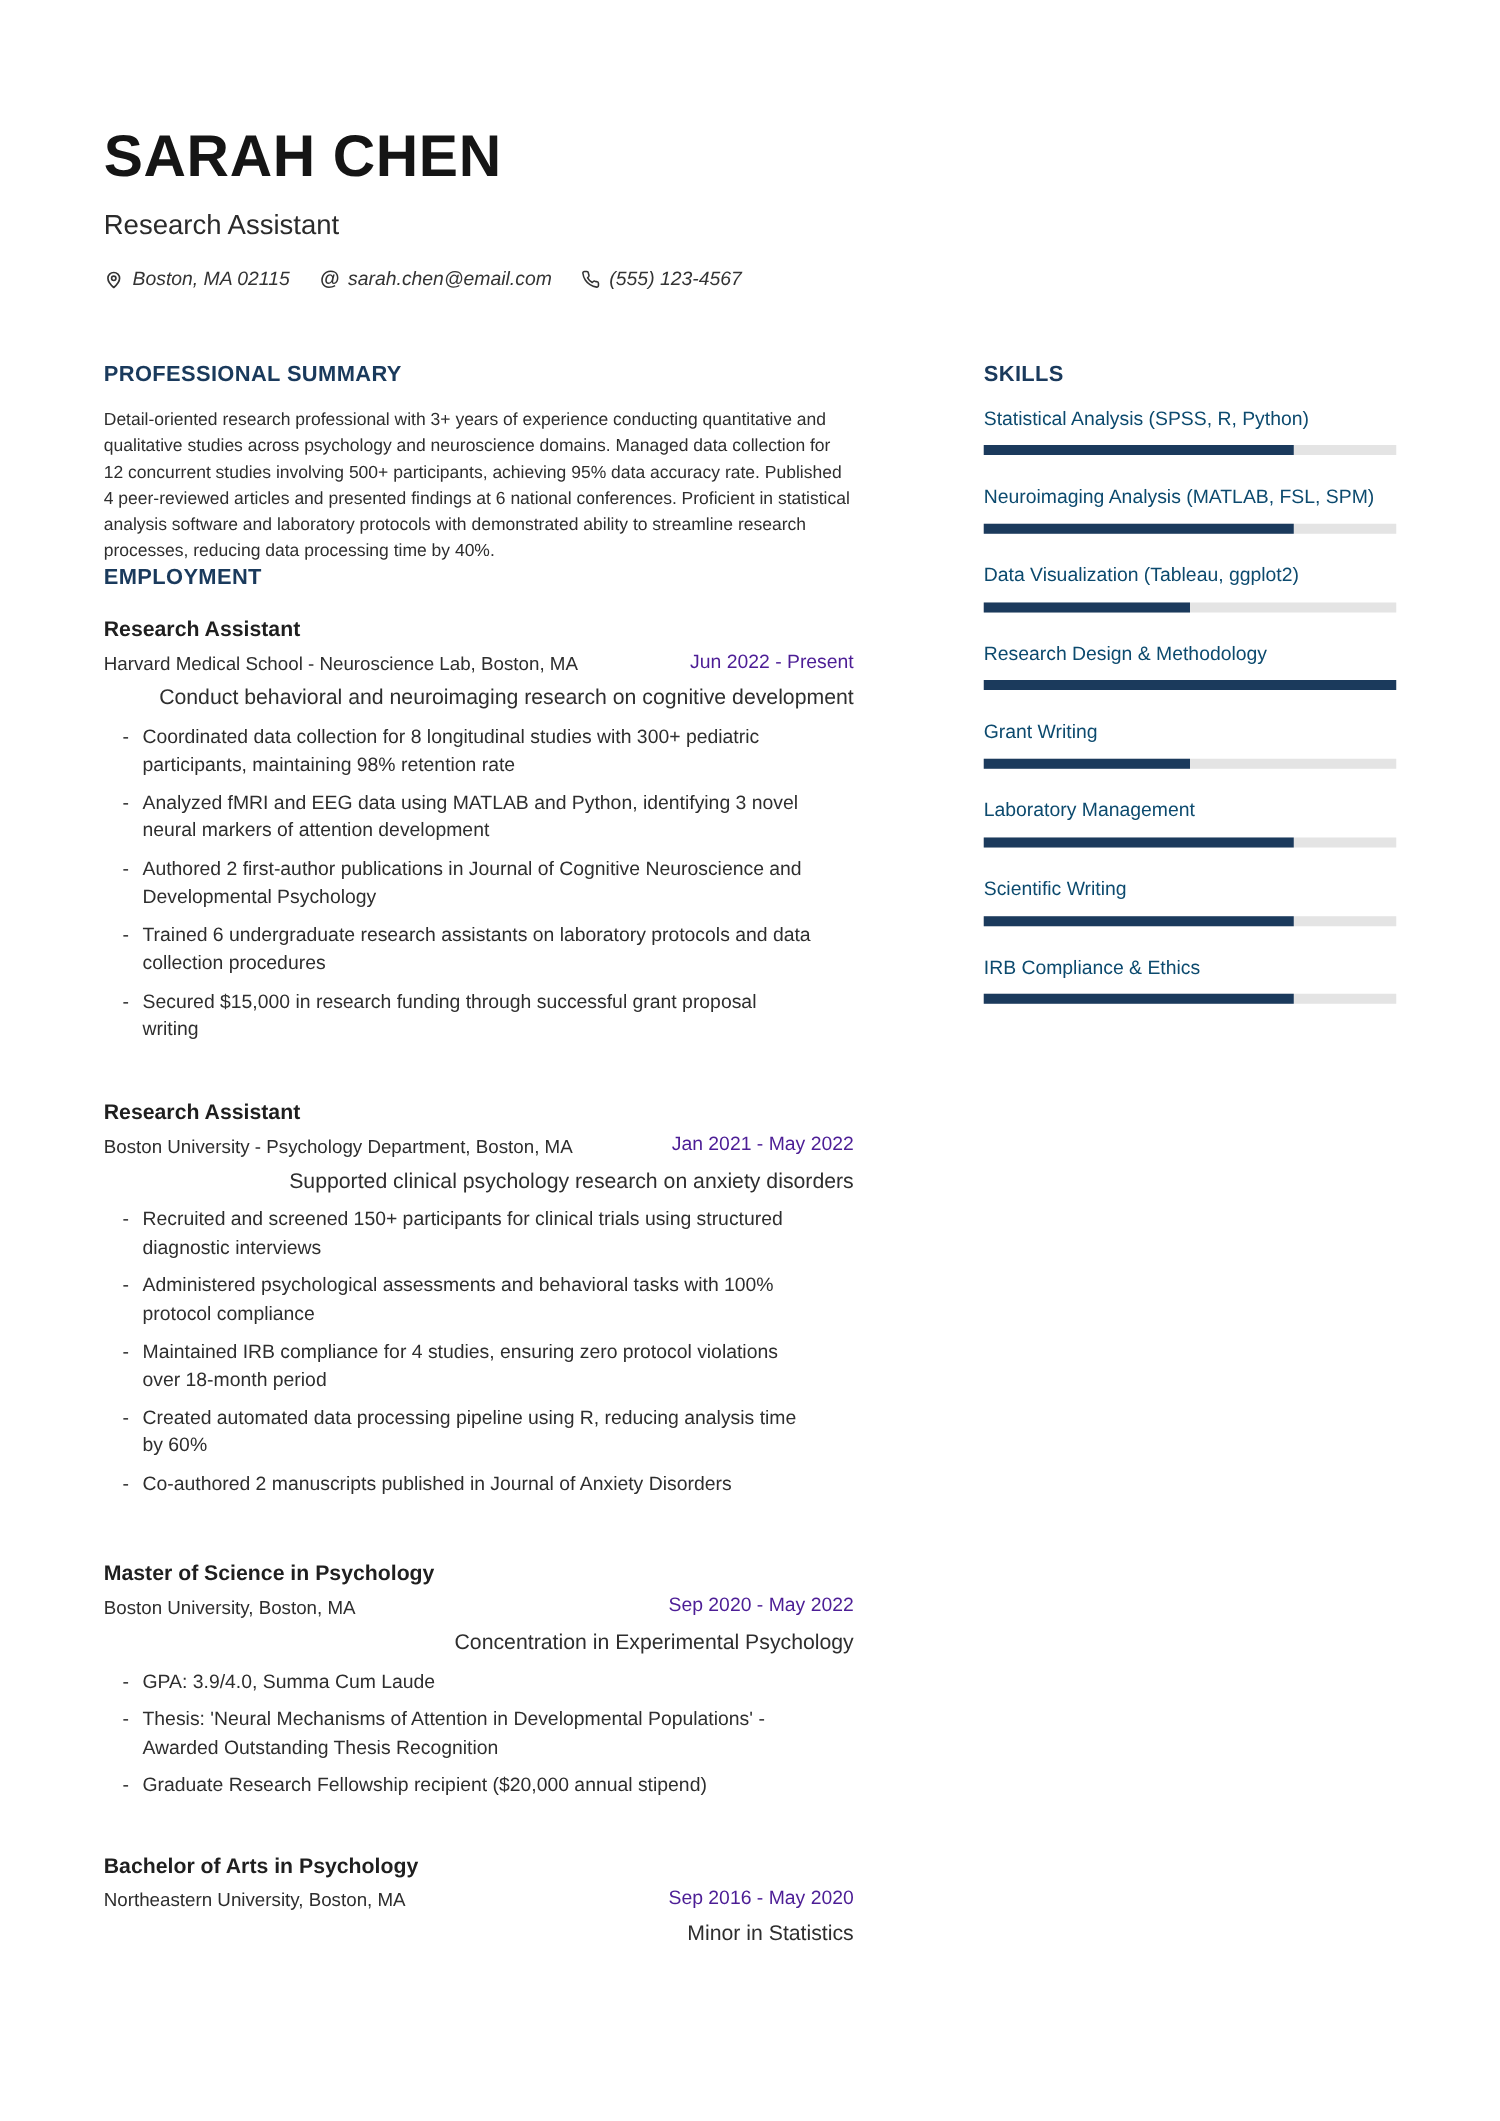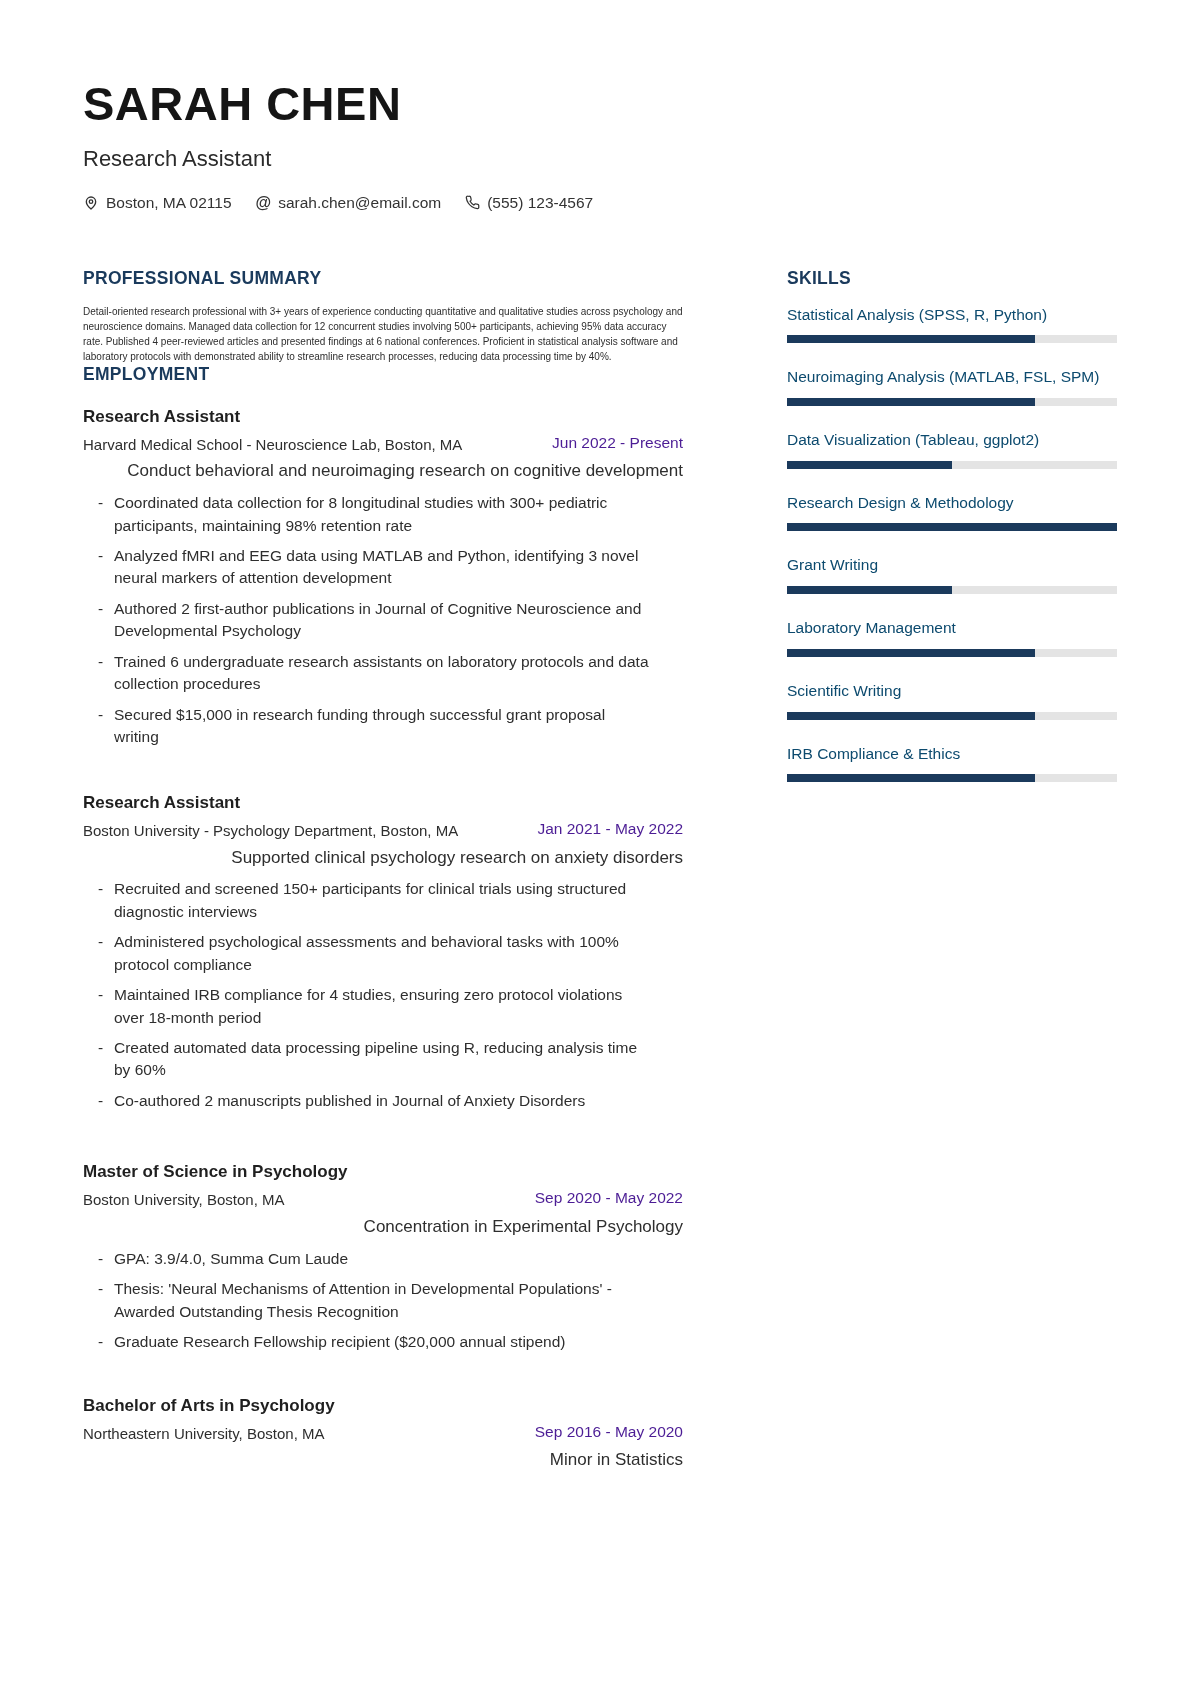--- a/index.html
+++ b/index.html
@@ -3,50 +3,50 @@
 <meta charset="utf-8">
 <style>
   * { margin: 0; padding: 0; box-sizing: border-box; }
   html, body { background: #ffffff; }
   body {
     width: 1200px; height: 1697px;
     font-family: "Liberation Sans", "DejaVu Sans", sans-serif;
     color: #2e2e2e;
     overflow: hidden;
   }
-  .page { padding: 78px 83px 40px 83px; }
+  .page { padding: 99px 83px 40px 83px; }
 
   
   .name {
     font-size: 47px; font-weight: bold; color: #151515;
     letter-spacing: 0.5px; line-height: 1.1;
   }
   .job-title {
     font-size: 22px; color: #2b2b2b; margin-top: 16px; font-weight: normal;
   }
   .contact-row {
     display: flex; align-items: center; gap: 24px;
     margin-top: 22px; font-size: 15.5px; color: #333333;
   }
-  .contact-item { display: flex; align-items: center; gap: 7px; }
+  .contact-item { display: flex; align-items: center; gap: 7px; font-style: italic; }
   .contact-item svg { display: block; }
   .at-glyph { font-size: 16px; font-weight: bold; color: #333; line-height: 1; }
 
   
   .columns { display: flex; margin-top: 56px; }
   .col-left { width: 600px; flex: 0 0 600px; }
   .col-right { width: 330px; flex: 0 0 330px; margin-left: 104px; }
 
   .section-heading {
     font-size: 17.5px; font-weight: bold; color: #1a3a5c;
     letter-spacing: 0.3px; margin-bottom: 15px;
   }
   .section { margin-bottom: 0; }
 
-  .summary-text { font-size: 10px; line-height: 1.5; color: #2e2e2e; }
+  .summary-text { font-size: 14px; line-height: 1.5; color: #2e2e2e; }
 
   
   .employment-section { }
   .education-section { margin-top: 50px; }
 
   .entry { margin-top: 22px; }
   .entry:first-of-type { margin-top: 0; }
   .entry-title { font-size: 17px; font-weight: bold; color: #1f1f1f; margin-bottom: 7px; }
   .entry-orgrow { display: flex; justify-content: space-between; align-items: flex-start; }
   .entry-org { font-size: 15px; line-height: 1.45; color: #2e2e2e; max-width: 420px; }

